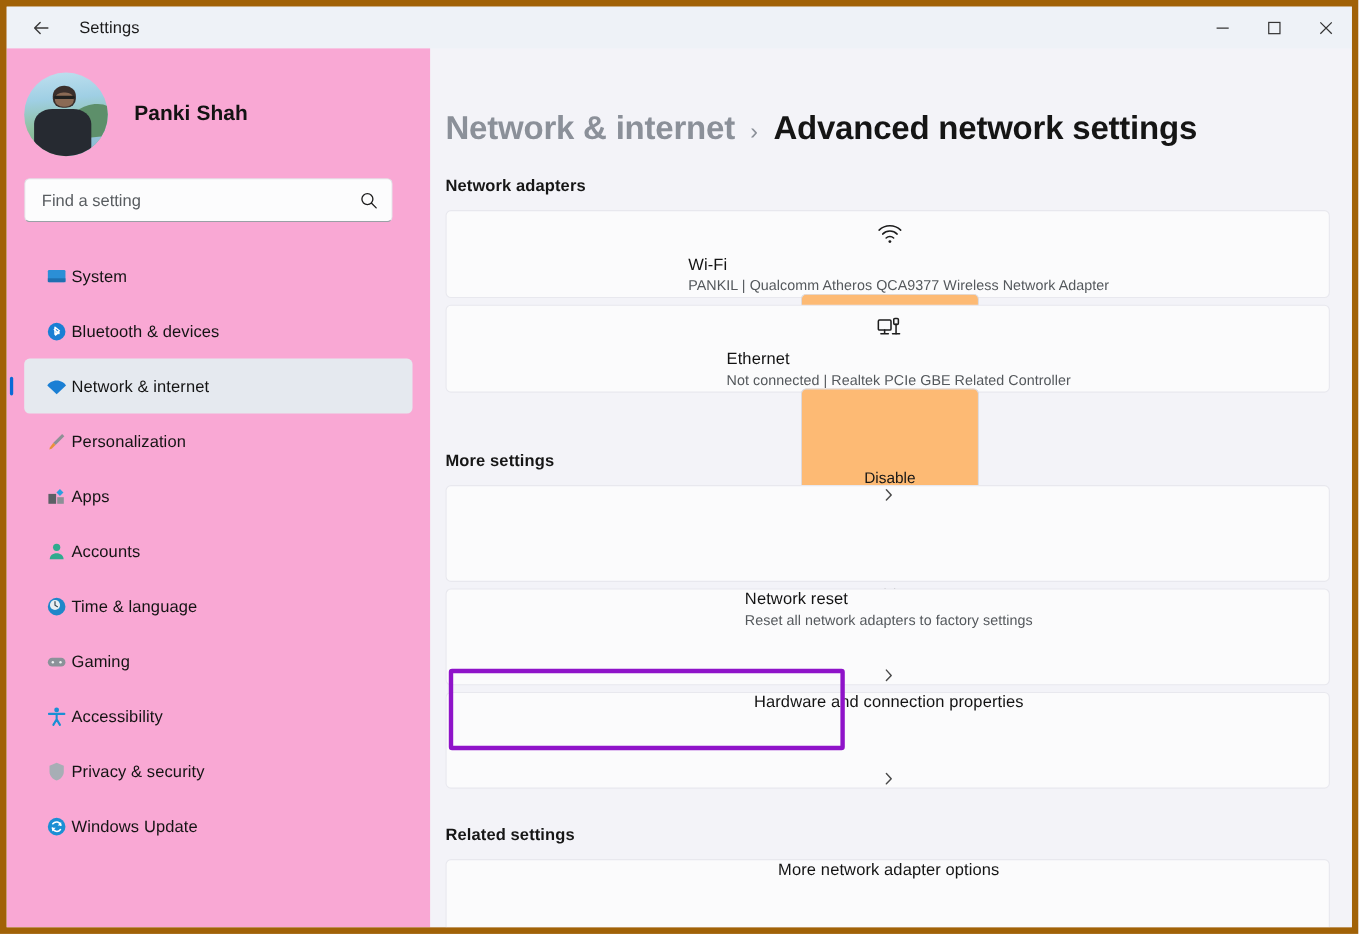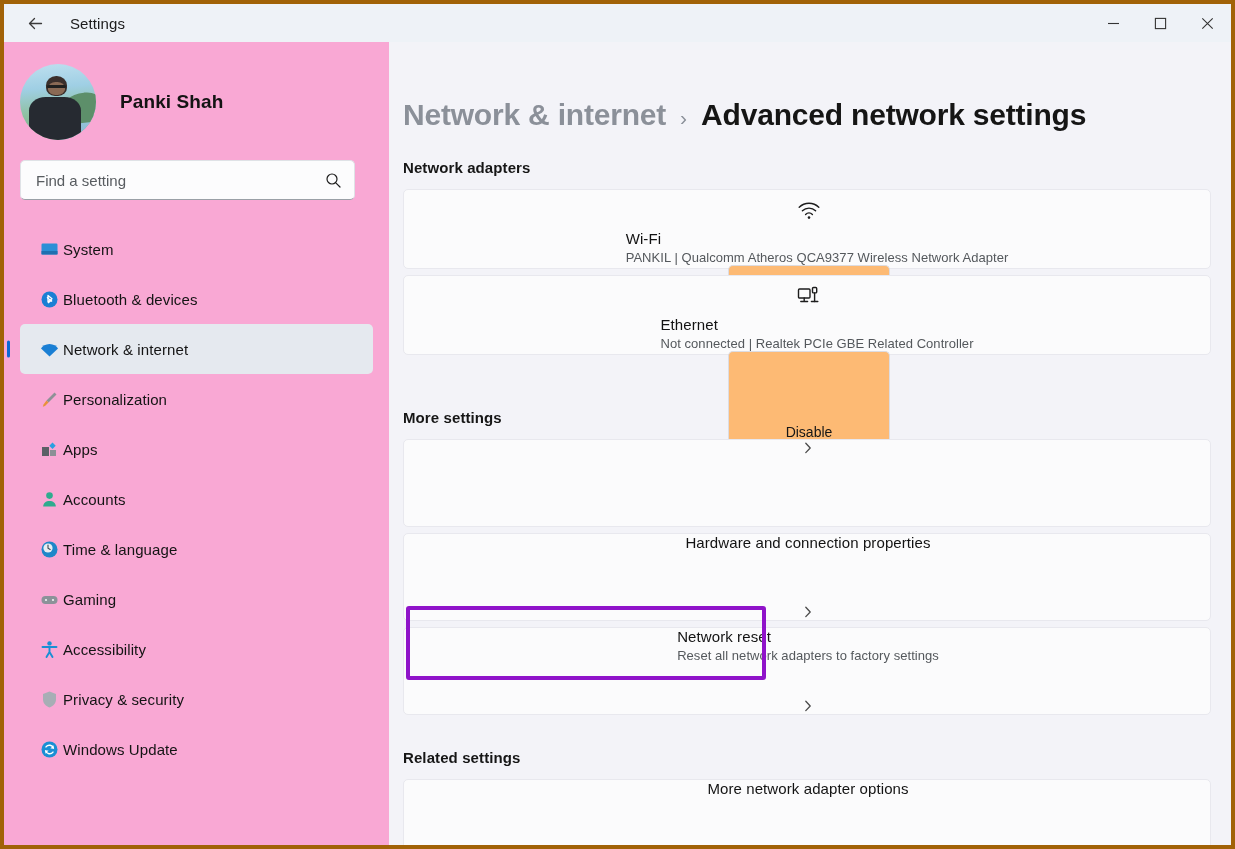--- a/index.html
+++ b/index.html
@@ -9,21 +9,21 @@
     height: 849px;
     overflow: hidden;
     font-family: "Liberation Sans", sans-serif;
   }
 
   #window {
     position: relative;
     width: 1235px;
     height: 849px;
     background: #f3f3f8;
-    border: 4px solid #a16207;
+    border: 6px solid #a16207;
     display: flex;
     flex-direction: column;
     overflow: hidden;
   }
 
   
   #titlebar {
     height: 38px;
     flex: 0 0 38px;
     background: #eef2f7;
@@ -582,33 +582,33 @@
         <div class="card setting-card">
           <span class="chev-right">
             <svg width="16" height="16" viewBox="0 0 16 16" fill="none" stroke="currentColor" stroke-width="1.3" stroke-linecap="round" stroke-linejoin="round">
                 <path d="M5.8 3.2L10.2 8l-4.4 4.6"></path>
               </svg>
           </span>
         </div>
 
         <div class="card setting-card">
           <div class="setting-text">
-            <div class="setting-title">Hardware and connection properties</div>
+            <div class="setting-title">Network reset</div>
+            <div class="setting-sub">Reset all network adapters to factory settings</div>
           </div>
           <span class="chev-right">
             <svg width="16" height="16" viewBox="0 0 16 16" fill="none" stroke="currentColor" stroke-width="1.3" stroke-linecap="round" stroke-linejoin="round">
                 <path d="M5.8 3.2L10.2 8l-4.4 4.6"></path>
               </svg>
           </span>
         </div>
 
         <div class="card setting-card">
           <div class="setting-text">
-            <div class="setting-title">Network reset</div>
-            <div class="setting-sub">Reset all network adapters to factory settings</div>
+            <div class="setting-title">Hardware and connection properties</div>
           </div>
           <span class="chev-right">
             <svg width="16" height="16" viewBox="0 0 16 16" fill="none" stroke="currentColor" stroke-width="1.3" stroke-linecap="round" stroke-linejoin="round">
                 <path d="M5.8 3.2L10.2 8l-4.4 4.6"></path>
               </svg>
           </span>
         </div>
 
         <div class="spacer-md"></div>
 

